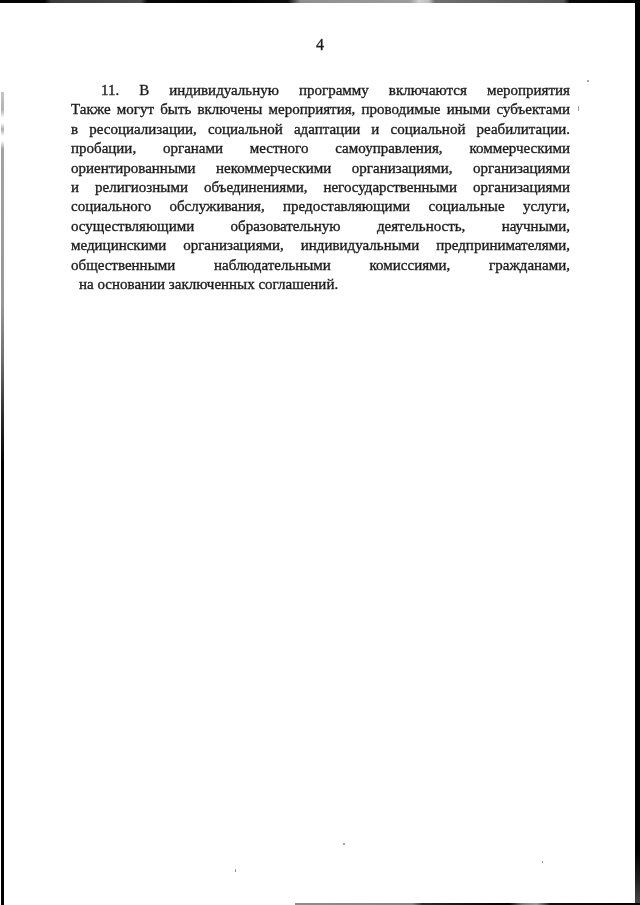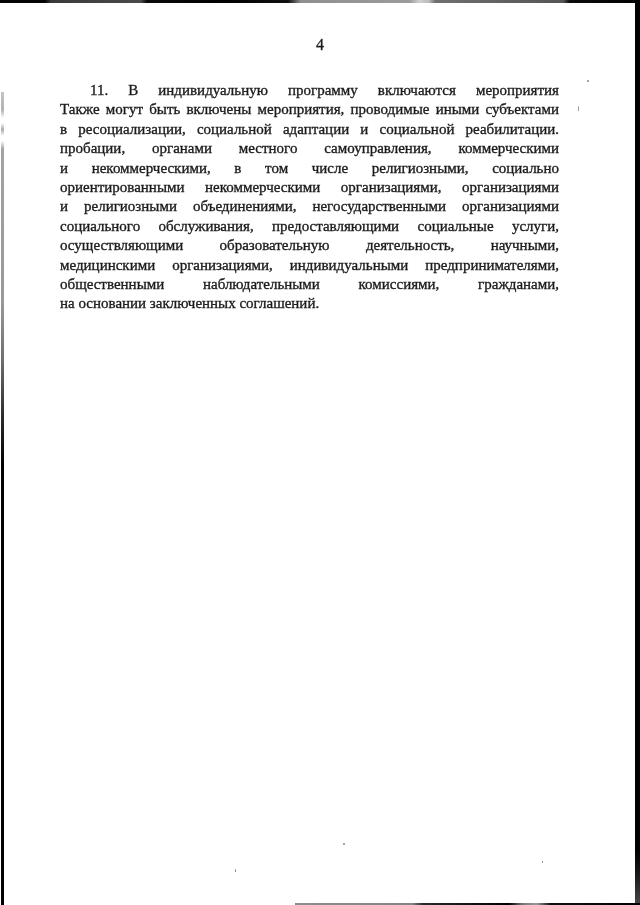--- a/index.html
+++ b/index.html
@@ -77,35 +77,36 @@
     top: 36px; left: 0;
     width: 640px;
     text-align: center;
     font-size: 16px;
     line-height: 18px;
     -webkit-text-stroke: 0.3px #1c1c1c;
   }
   .paragraph {
     position: absolute;
     top: 81px;
-    left: 60px;
+    left: 71px;
     width: 499px;
     font-size: 15px;
     line-height: 19.4px;
     -webkit-text-stroke: 0.35px #1c1c1c;
   }
   .text-line {
     text-align: justify;
     text-align-last: justify;
   }
   .text-line.first-line {
     padding-left: 30px;
   }
   .text-line.last-line {
     text-align-last: left;
+    margin-left: 8px;
   }
 </style>
 </head>
 <body>
 
 <div class="page">
 
   <div class="scan-border-top"></div>
   <div class="scan-border-left"></div>
   <div class="scan-border-right"></div>
@@ -117,21 +118,20 @@
   <div class="scan-speck speck-4"></div>
   <div class="scan-speck speck-5"></div>
 
   <div class="page-number">4</div>
 
   <div class="paragraph">
     <div class="text-line first-line">11. В индивидуальную программу включаются мероприятия</div>
     <div class="text-line">Также могут быть включены мероприятия, проводимые иными субъектами</div>
     <div class="text-line">в ресоциализации, социальной адаптации и социальной реабилитации.</div>
     <div class="text-line">пробации, органами местного самоуправления, коммерческими</div>
-    <div class="text-line">и некоммерческими, в том числе религиозными, социально</div>
     <div class="text-line">ориентированными некоммерческими организациями, организациями</div>
     <div class="text-line">и религиозными объединениями, негосударственными организациями</div>
     <div class="text-line">социального обслуживания, предоставляющими социальные услуги,</div>
     <div class="text-line">осуществляющими образовательную деятельность, научными,</div>
     <div class="text-line">медицинскими организациями, индивидуальными предпринимателями,</div>
     <div class="text-line">общественными наблюдательными комиссиями, гражданами,</div>
     <div class="text-line last-line">на основании заключенных соглашений.</div>
   </div>
 
 </div>

